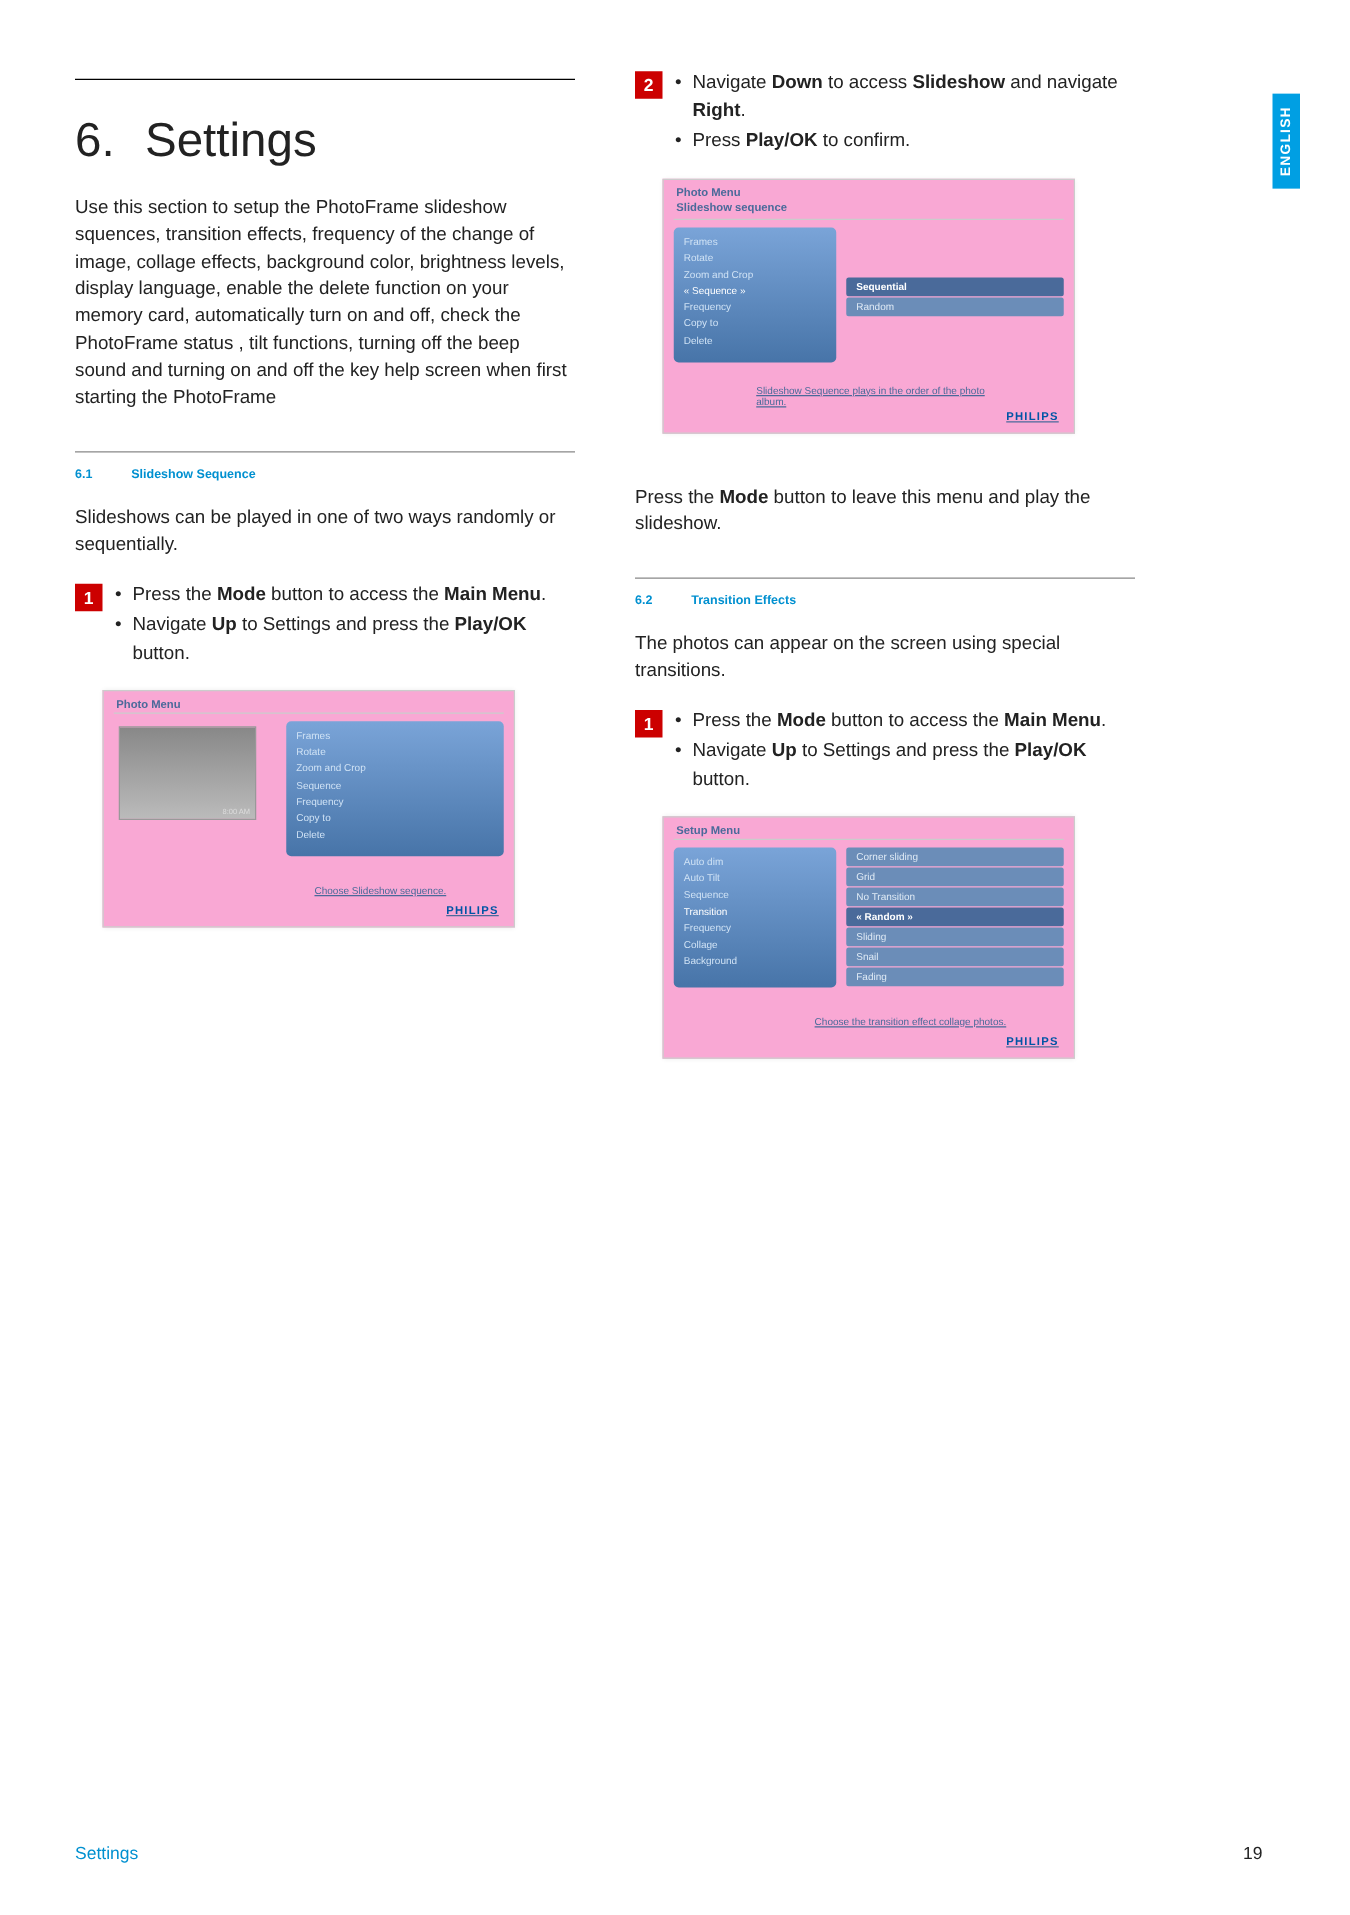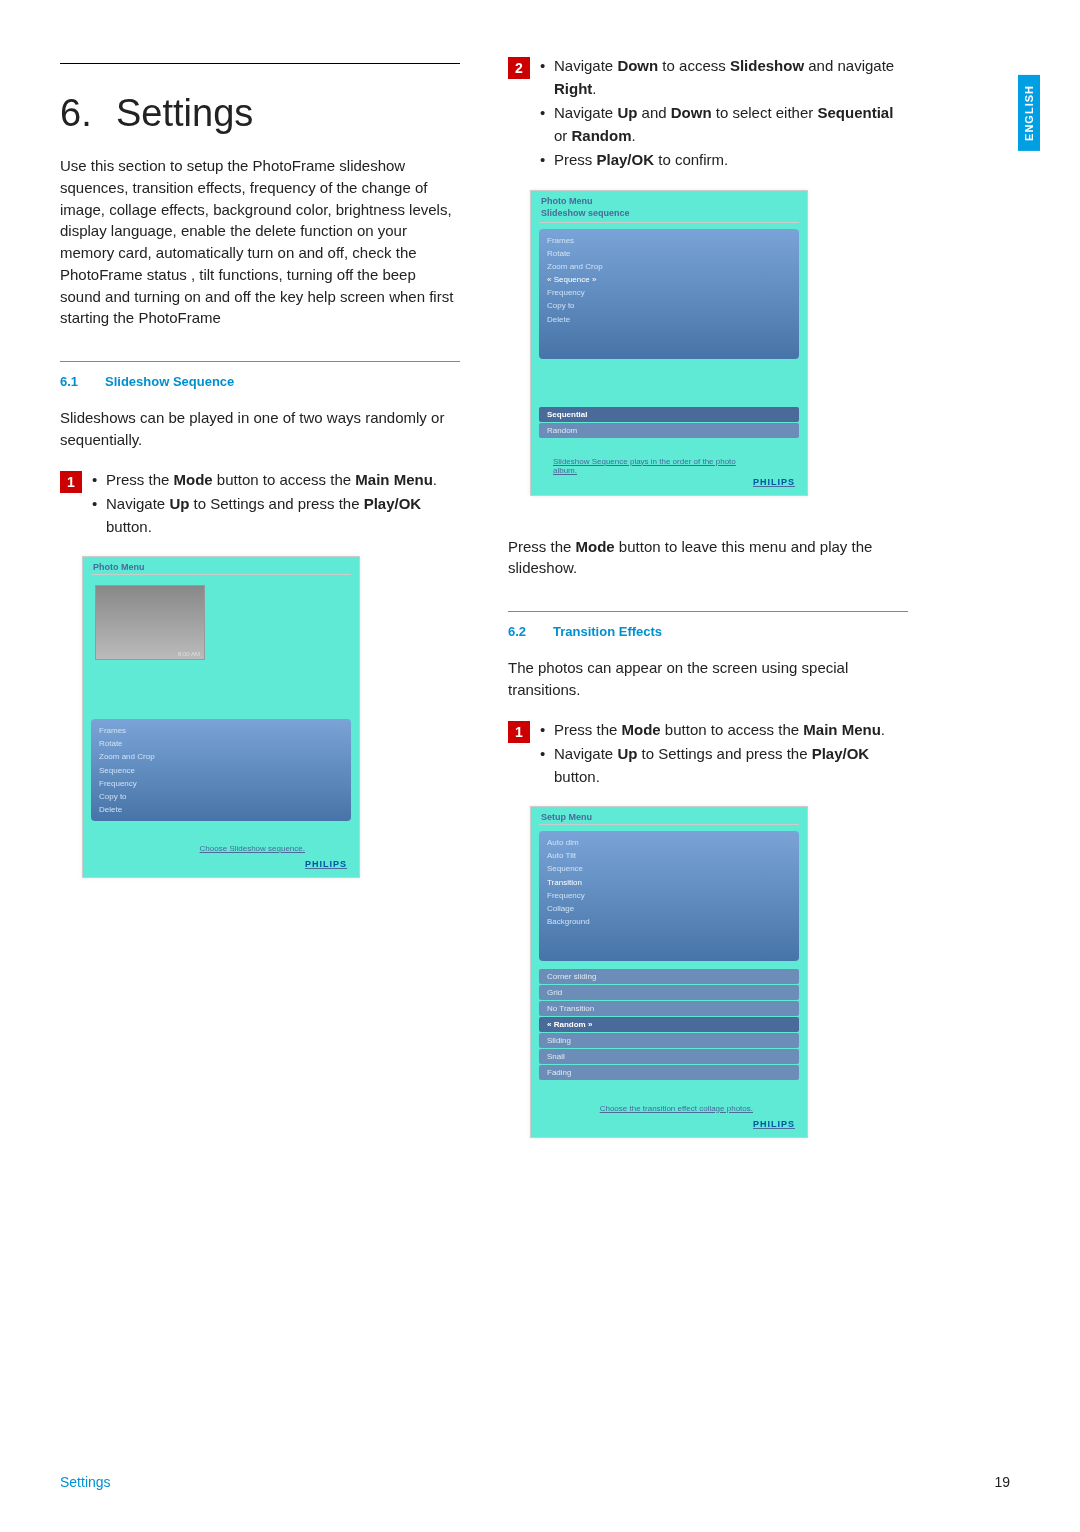--- a/index.html
+++ b/index.html
@@ -5,35 +5,35 @@
   * { box-sizing: border-box; margin: 0; padding: 0; }
   body { font-family: Arial, Helvetica, sans-serif; font-size: 15px; color: #222; background: #fff; width: 1080px; height: 1532px; position: relative; padding: 55px 70px 40px 60px;}
   .lang-tab { position: absolute; right: 40px; top: 75px; background: #009fe3; color: #fff; writing-mode: vertical-rl; transform: rotate(180deg); padding: 10px 5px; font-size: 11px; font-weight: bold; letter-spacing: 1px; }
   .columns { display: flex; gap: 48px; }
   .col { width: 400px; }
   hr.thin { border: none; border-top: 1px solid #000; margin: 8px 0 28px 0; }
   hr.sect { border: none; border-top: 1px solid #888; margin: 32px 0 12px 0; }
   h1 { font-weight: 300; font-size: 38px; margin-bottom: 20px; }
   h1 .num { display: inline-block; width: 56px; }
   .intro { line-height: 1.45; }
-  .subhead { color: #0090d0; font-weight: bold; font-size: 13px; margin: 10px 0 18px 0; }
+  .subhead { color: #0090d0; font-weight: bold; font-size: 10px; margin: 10px 0 18px 0; }
   .subhead .snum { display: inline-block; width: 45px; }
   .bodytxt { line-height: 1.45; margin-bottom: 18px; }
   .step { display: flex; gap: 10px; margin-bottom: 6px; }
   .step-badge { flex: 0 0 22px; height: 22px; background: #c00; color: #fff; font-weight: bold; font-size: 14px; display: flex; align-items: center; justify-content: center; margin-top: 2px; }
   .step-bullets { flex: 1; }
   .step-bullets ul { list-style: none; }
   .step-bullets li { position: relative; padding-left: 14px; line-height: 1.5; margin-bottom: 2px; }
   .step-bullets li::before { content: "•"; position: absolute; left: 0; }
   b { font-weight: bold; }
-  .screenshot { margin: 16px 0 10px 22px; border: 1px solid #ccc; width: 278px; background: #5eead4; font-size: 9px; color: #555; box-shadow: 0 0 4px rgba(0,0,0,0.08); }
+  .screenshot { margin: 16px 0 10px 22px; border: 1px solid #ccc; width: 330px; background: #f9a8d4; font-size: 9px; color: #555; box-shadow: 0 0 4px rgba(0,0,0,0.08); }
   .ss-title { padding: 5px 10px 2px; font-weight: bold; color: #4a6a9a; }
   .ss-subtitle { padding: 0 10px 4px; color: #4a6a9a; font-weight: bold; }
   .ss-hr { border: none; border-top: 1px solid #ccc; margin: 0 8px 4px; }
-  .ss-body { display: flex; min-height: 110px; padding: 2px 8px 0; gap: 8px; flex-direction: column; }
+  .ss-body { display: flex; min-height: 110px; padding: 2px 8px 0; gap: 8px; }
   .ss-left { flex: 0 0 130px; background: linear-gradient(#7aa4d8,#4774a8); border-radius: 4px; padding: 6px 8px; color: #cfe2f5; display: flex; flex-direction: column; gap: 2px; }
   .ss-left .item { font-size: 8px; line-height: 1.4; }
   .ss-left .item.sel { color: #fff; font-weight: normal; }
   .ss-left.withthumb { background:none; padding:0; }
   .thumb { width: 110px; height: 75px; background: linear-gradient(#888,#bbb); border: 1px solid #999; margin: 4px 0 0 4px; position: relative; }
   .thumb::after { content: attr(data-label); position: absolute; bottom: 2px; right: 4px; font-size: 6px; color: #ddd; }
   .ss-right { flex: 1; display: flex; flex-direction: column; gap: 0; }
   .ss-right .opt { background: #6b8db8; color: #dfeaf5; font-size: 8px; padding: 3px 8px; margin-bottom: 1px; border-radius: 2px; }
   .ss-right .opt.sel { background: #4a6a9a; color: #fff; font-weight: bold; }
   .ss-right.menu { background: linear-gradient(#7aa4d8,#4774a8); border-radius: 4px; padding: 6px 8px; color: #cfe2f5; gap:2px; }
@@ -92,21 +92,20 @@
         </div>
     </div>
   </div>
 
   <div class="col">
     <div class="step">
       <div class="step-badge">2</div>
       <div class="step-bullets">
           <ul>
         <li><span>Navigate </span><b>Down</b><span> to access </span><b>Slideshow</b><span> and navigate </span><b>Right</b><span>.</span></li>
-        <li><span>Navigate </span><b>Up</b><span> and </span><b>Down</b><span> to select either </span><b>Sequential</b><span> or </span><b>Random</b><span>.</span></li>
         <li><span>Press </span><b>Play/OK</b><span> to confirm.</span></li>
       </ul>
         </div>
     </div>
 
     <div class="screenshot">
       <div class="ss-title">Photo Menu</div>
       <div class="ss-subtitle">Slideshow sequence</div>
       <hr class="ss-hr">
       <div class="ss-body">

